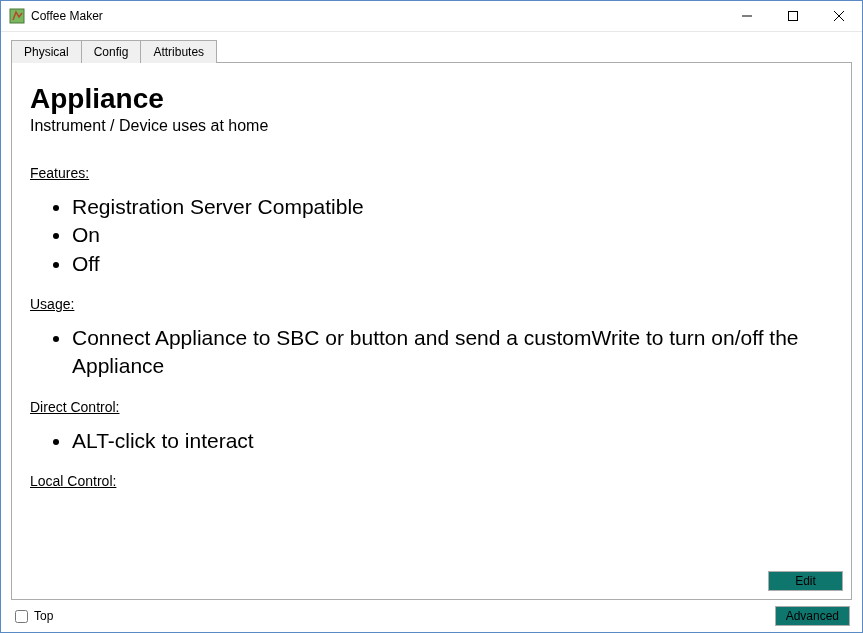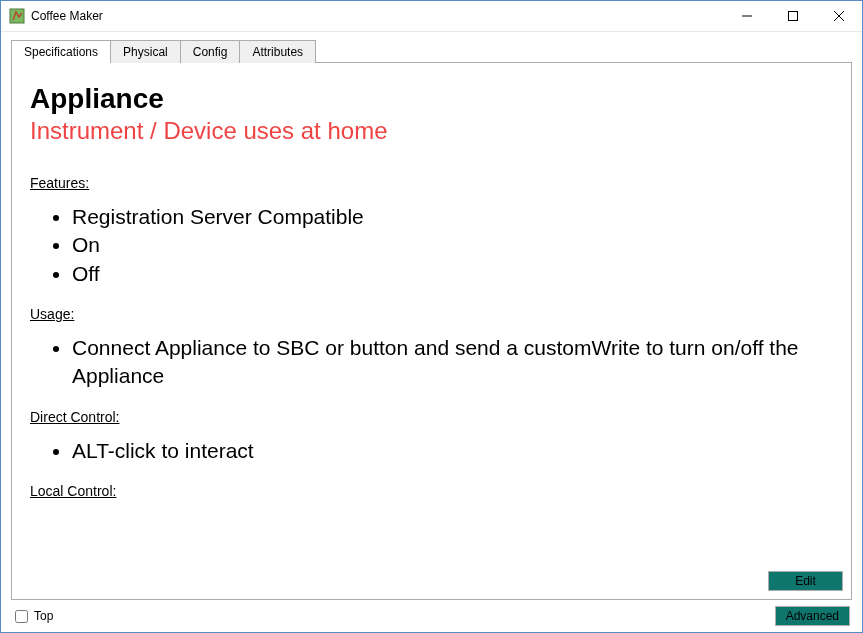--- a/index.html
+++ b/index.html
@@ -121,22 +121,22 @@
     
     .doc h1 {
       font-family: Arial, sans-serif;
       font-weight: 900;
       font-size: 28px;
       color: #000;
       margin-bottom: 2px;
     }
     .doc .subtitle {
       font-family: Arial, sans-serif;
-      font-size: 24px;
-      color: #ef4444;
+      font-size: 16px;
+      color: #000000;
       margin-bottom: 30px;
     }
     .doc h2 {
       font-family: Arial, sans-serif;
       font-weight: normal;
       font-size: 14px;
       text-decoration: underline;
       margin-top: 10px;
       margin-bottom: 12px;
     }
@@ -212,21 +212,20 @@
           <line x1="0" y1="0" x2="10" y2="10" stroke="#000" stroke-width="1"></line>
           <line x1="10" y1="0" x2="0" y2="10" stroke="#000" stroke-width="1"></line>
         </svg>
     </button>
   </div>
 </div>
 
 <div class="client">
 
   <div class="tabstrip">
-    <div class="tab active">Specifications</div>
     <div class="tab">Physical</div>
     <div class="tab">Config</div>
     <div class="tab">Attributes</div>
   </div>
 
   <div class="panel-wrap">
     <div class="panel">
       <div class="doc-scroll doc">
         <h1>Appliance</h1>
         <div class="subtitle">Instrument / Device uses at home</div>

